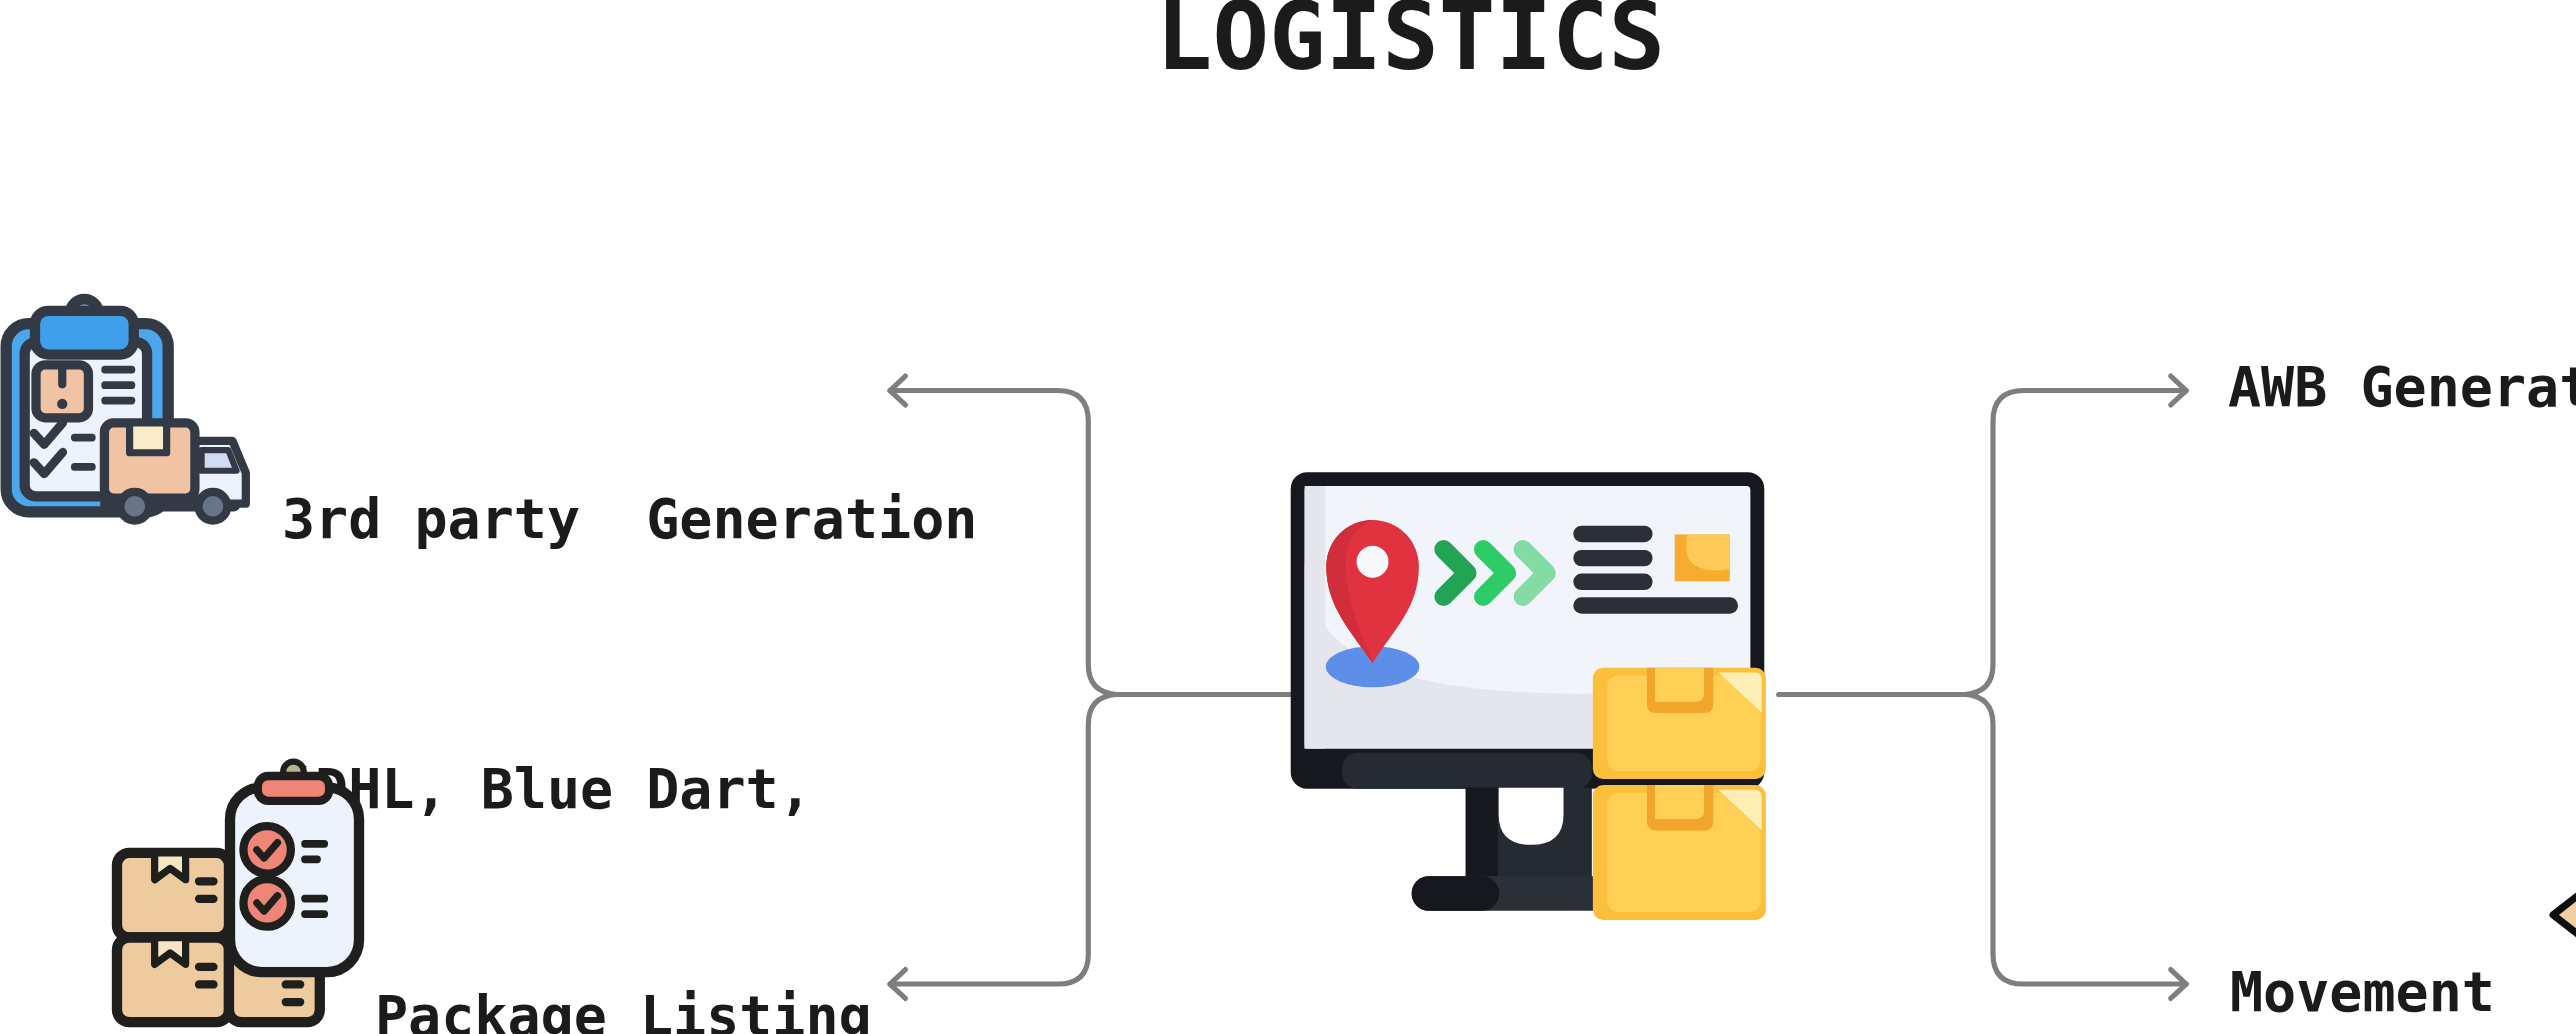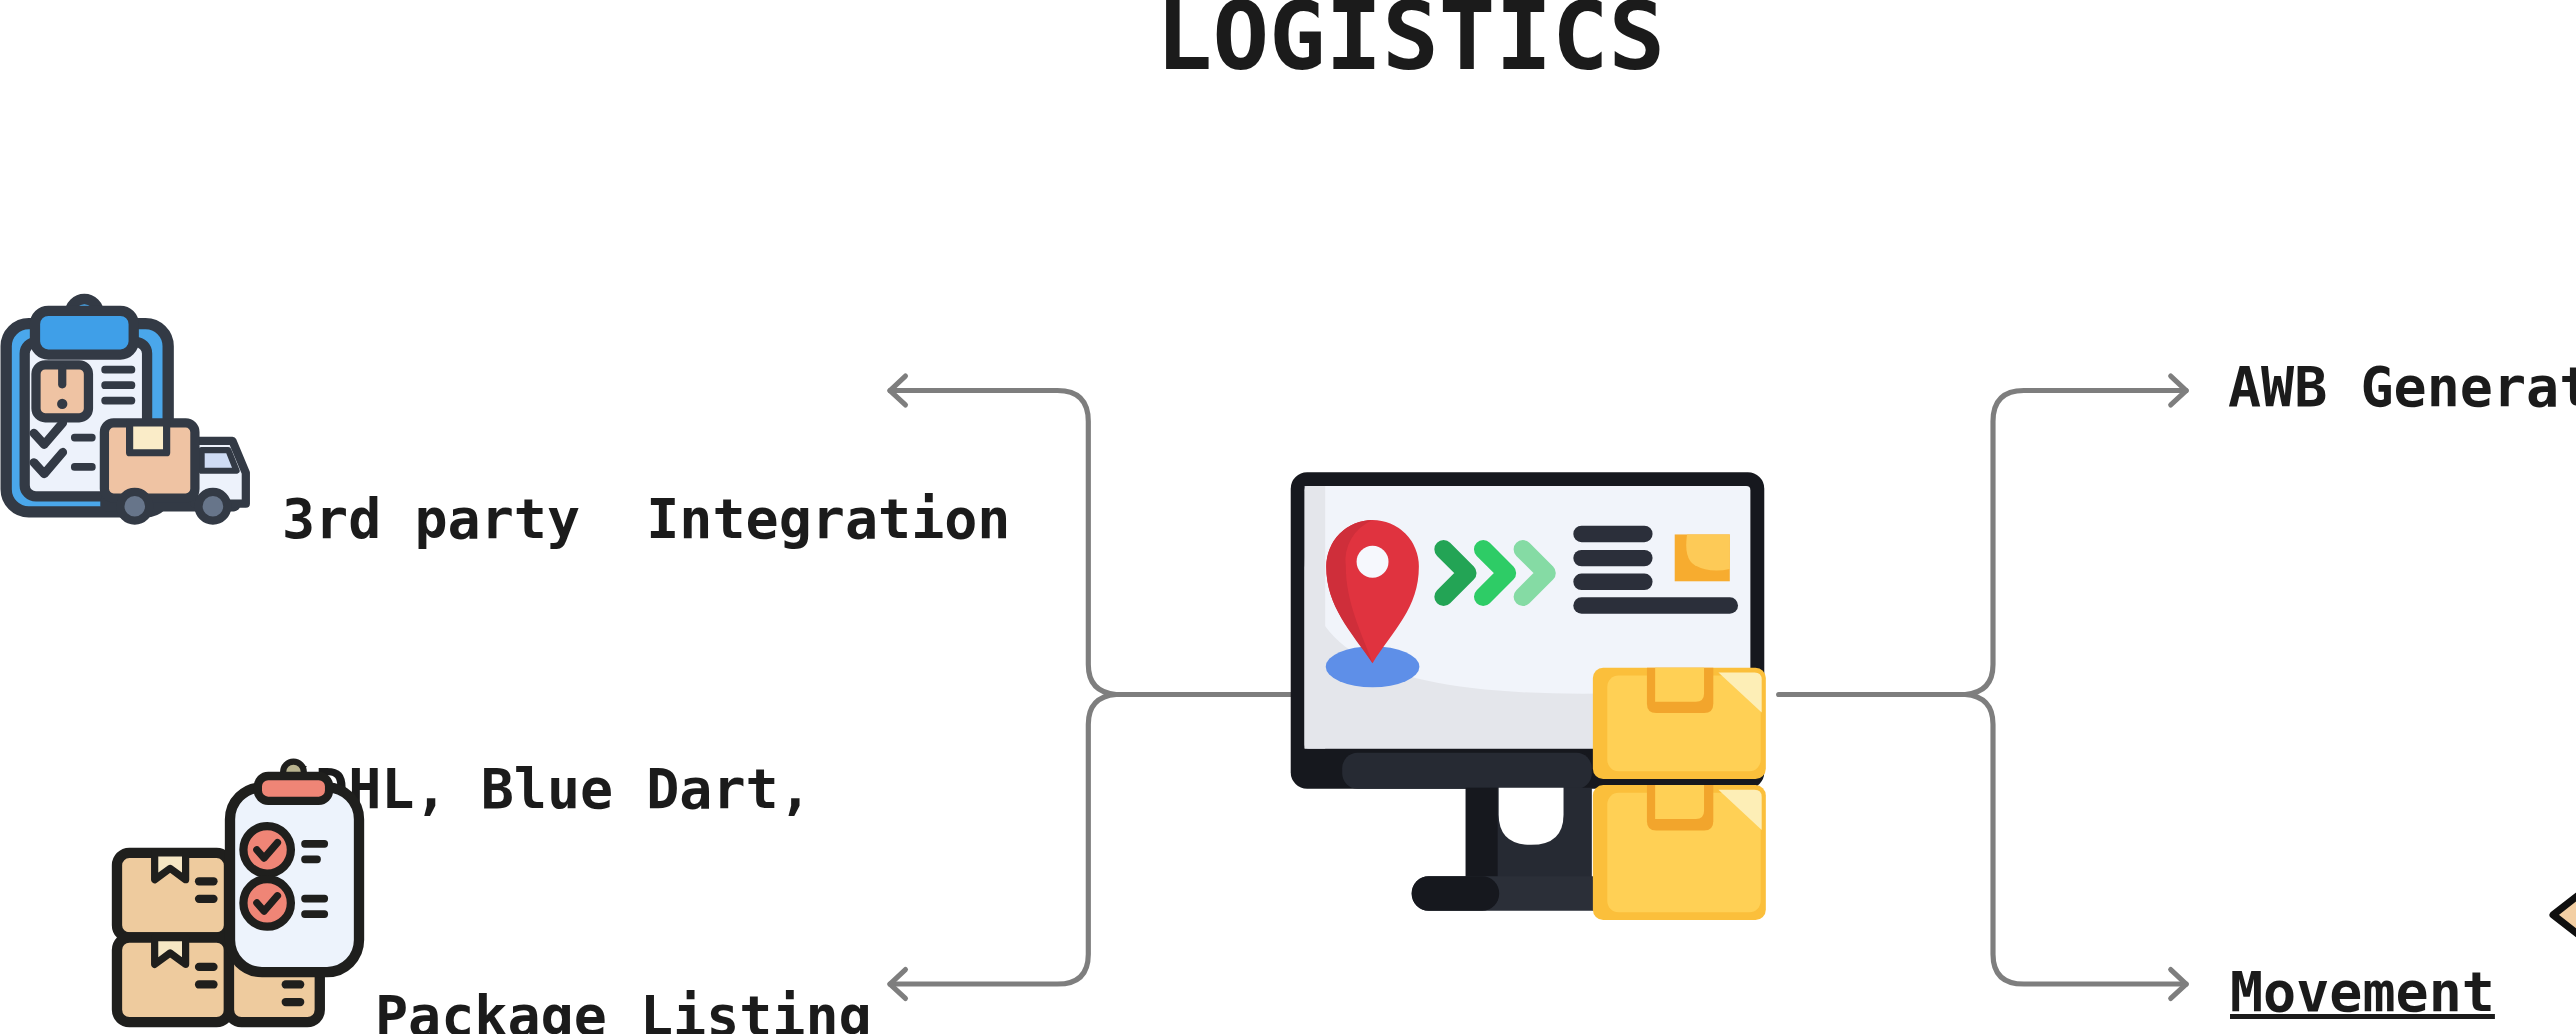--- a/index.html
+++ b/index.html
@@ -21,21 +21,21 @@
   }
   .label{
     position:absolute;
     font-size:55px;font-weight:700;
     color:#1b1b1b;
     white-space:pre;
   }
   .label-topleft{left:282px;top:294px;line-height:90px;}
   .label-bottomleft{left:375px;top:950px;margin-top:34px;}
   .label-topright{left:2228px;top:355px;}
-  .label-bottomright{left:2230px;top:960px;text-decoration:underline;}
+  .label-bottomright{left:2230px;top:960px;}
   .abs{position:absolute;}
   svg{display:block;overflow:visible;}
 </style>
 </head>
 <body>
 
 <div class="canvas">
 
   <svg class="abs" style="left:0;top:0" width="2969" height="1034" viewBox="0 0 5762 2007">
     <g fill="none" stroke="#7e7e7e" stroke-width="10" stroke-linecap="round" stroke-linejoin="round">
@@ -46,21 +46,21 @@
       <path d="M4243 758 H3928 Q3868 758 3868 818 V1290 Q3868 1344 3814 1348 Q3868 1352 3868 1406 V1852 Q3868 1910 3928 1910 H4243"></path>
       <path d="M3814 1348 H3452"></path>
       <path d="M4213 730 L4243 758 L4213 786"></path>
       <path d="M4213 1882 L4243 1910 L4213 1938"></path>
     </g>
   </svg>
 
   <h1 class="title">LOGISTICS</h1>
 
   <div class="label label-topleft">
-    <div>3rd party  Integration</div>
+    <div>3rd party  Generation</div>
     <div>(DHL, Blue Dart,</div>
     <div>Delhivery, etc.)</div>
   </div>
   <div class="label label-bottomleft">Package Listing</div>
   <div class="label label-topright">AWB Generation</div>
   <div class="label label-bottomright">Movement</div>
 
   <svg class="abs" style="left:1283px;top:464px" width="489" height="459" viewBox="0 0 950 890">
 
     <rect x="15" y="15" width="920" height="615" rx="32" fill="#16181e"></rect>

